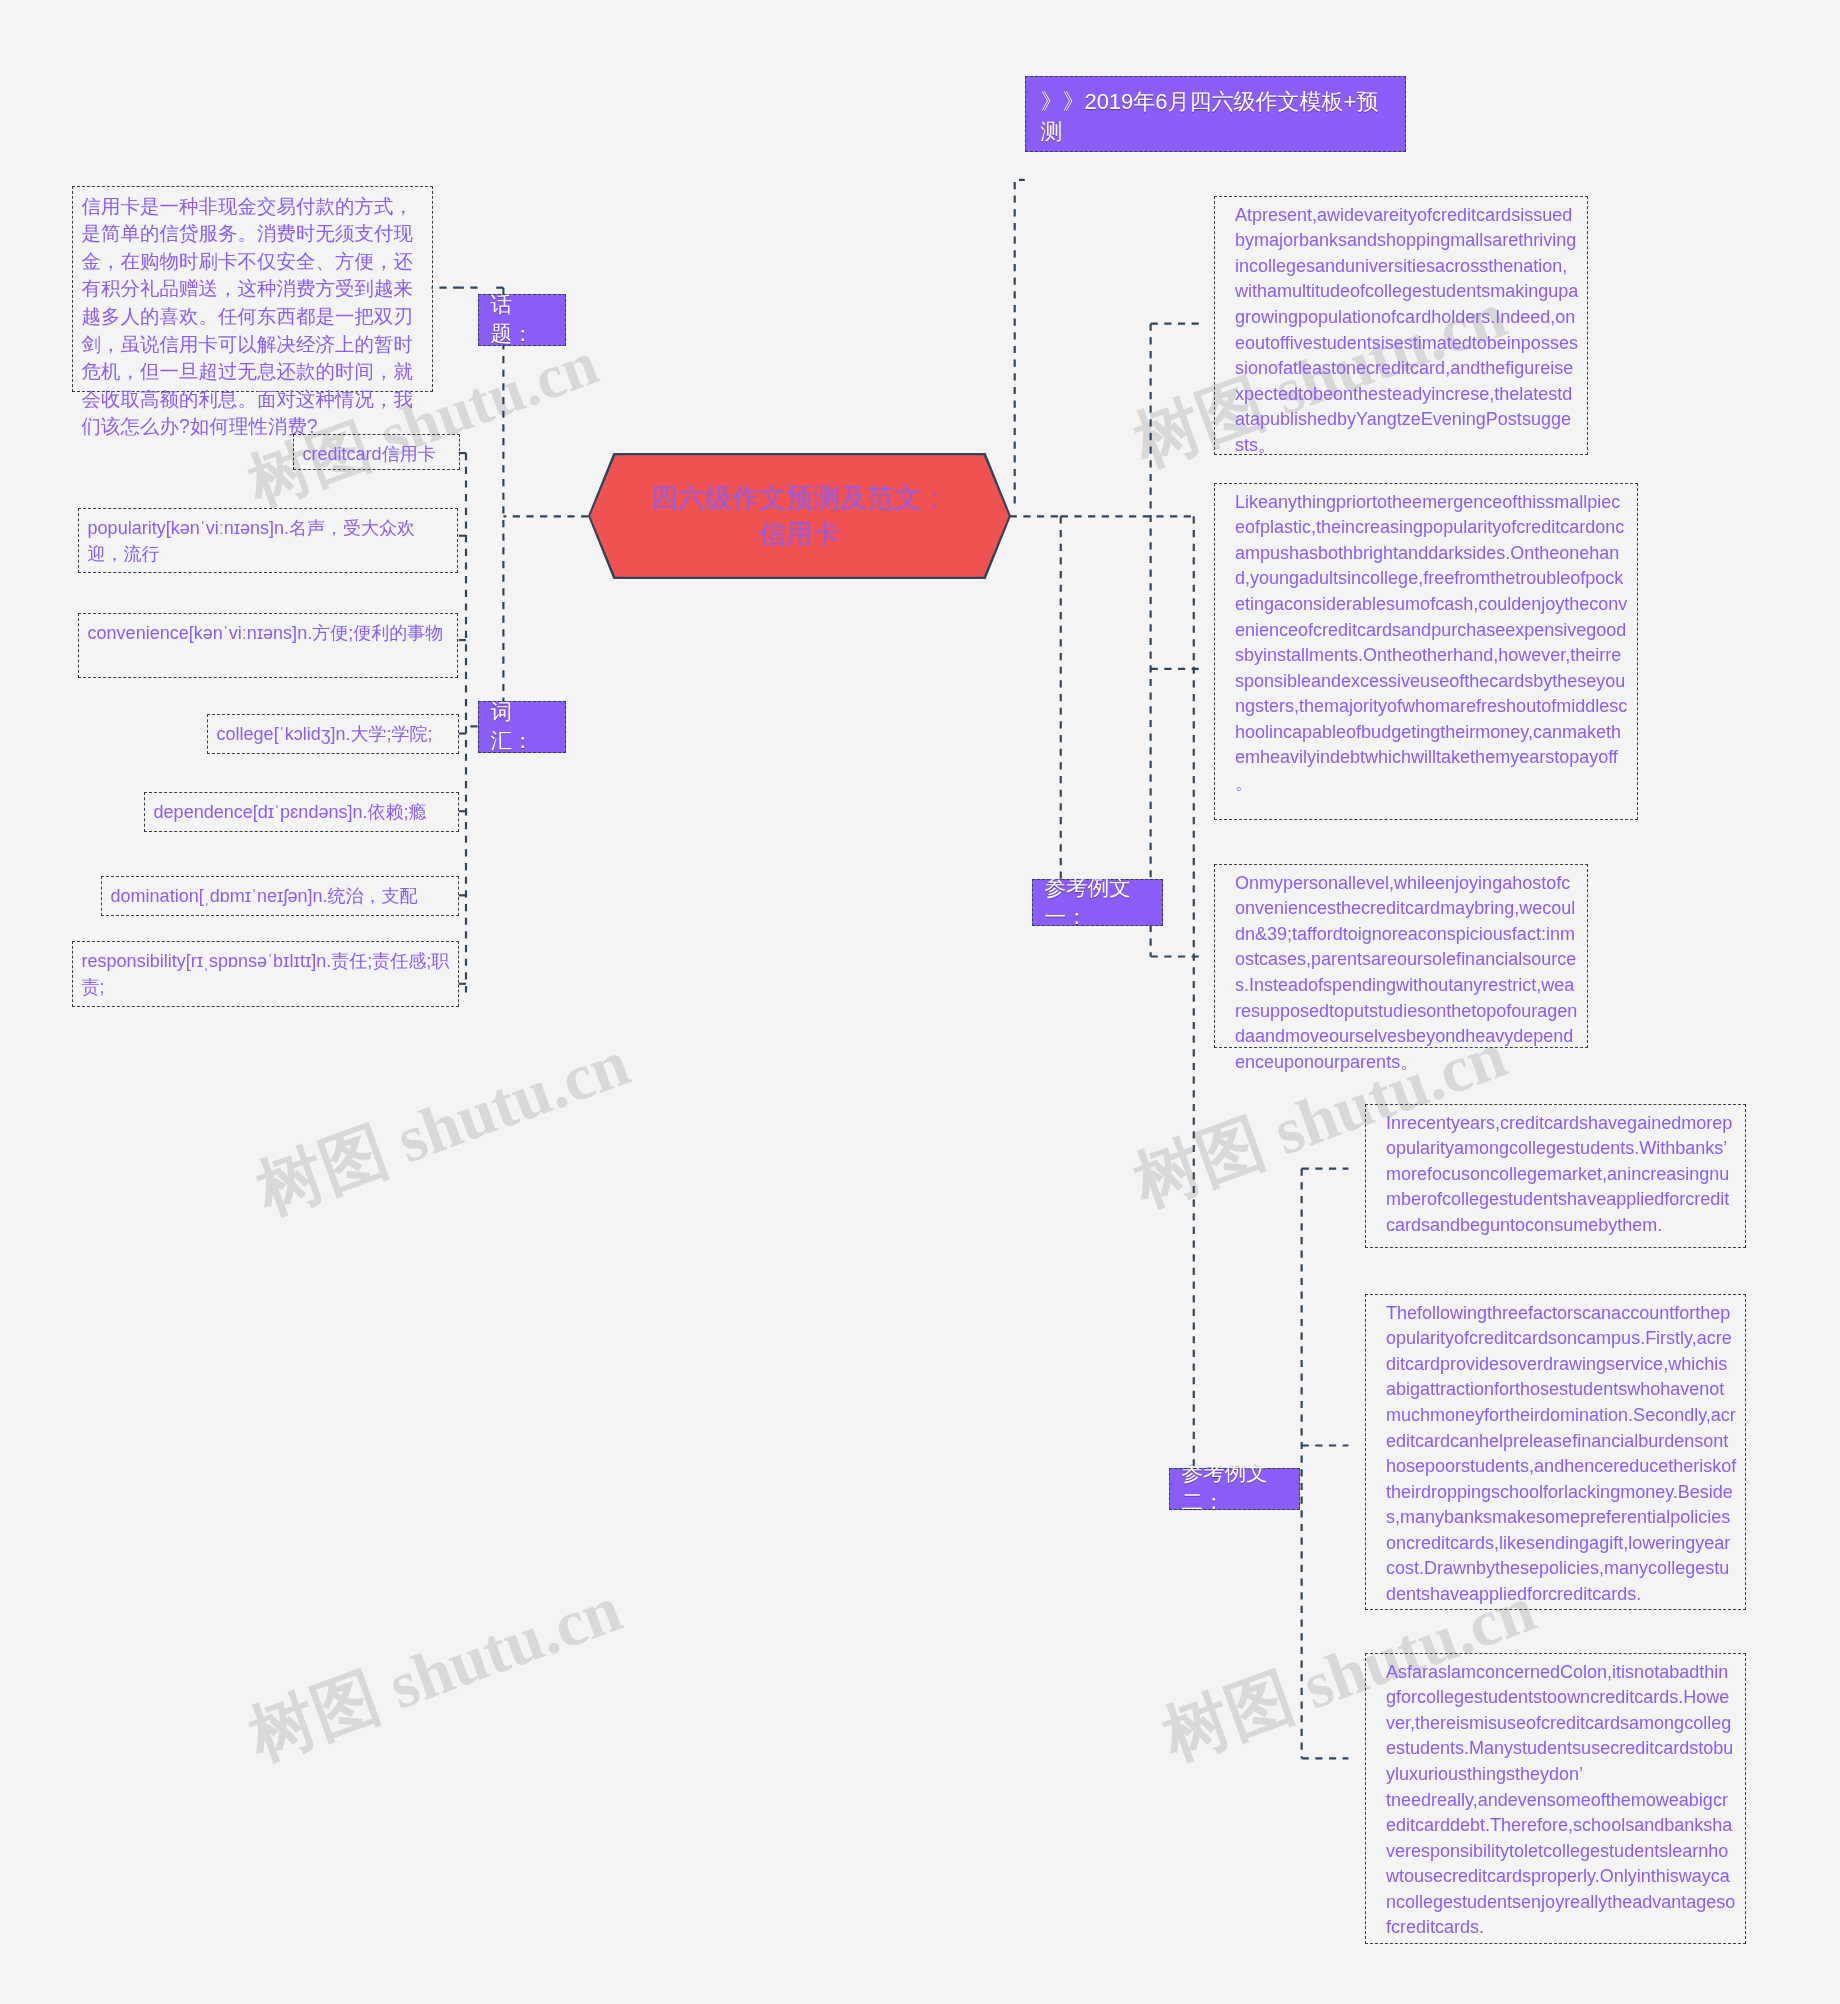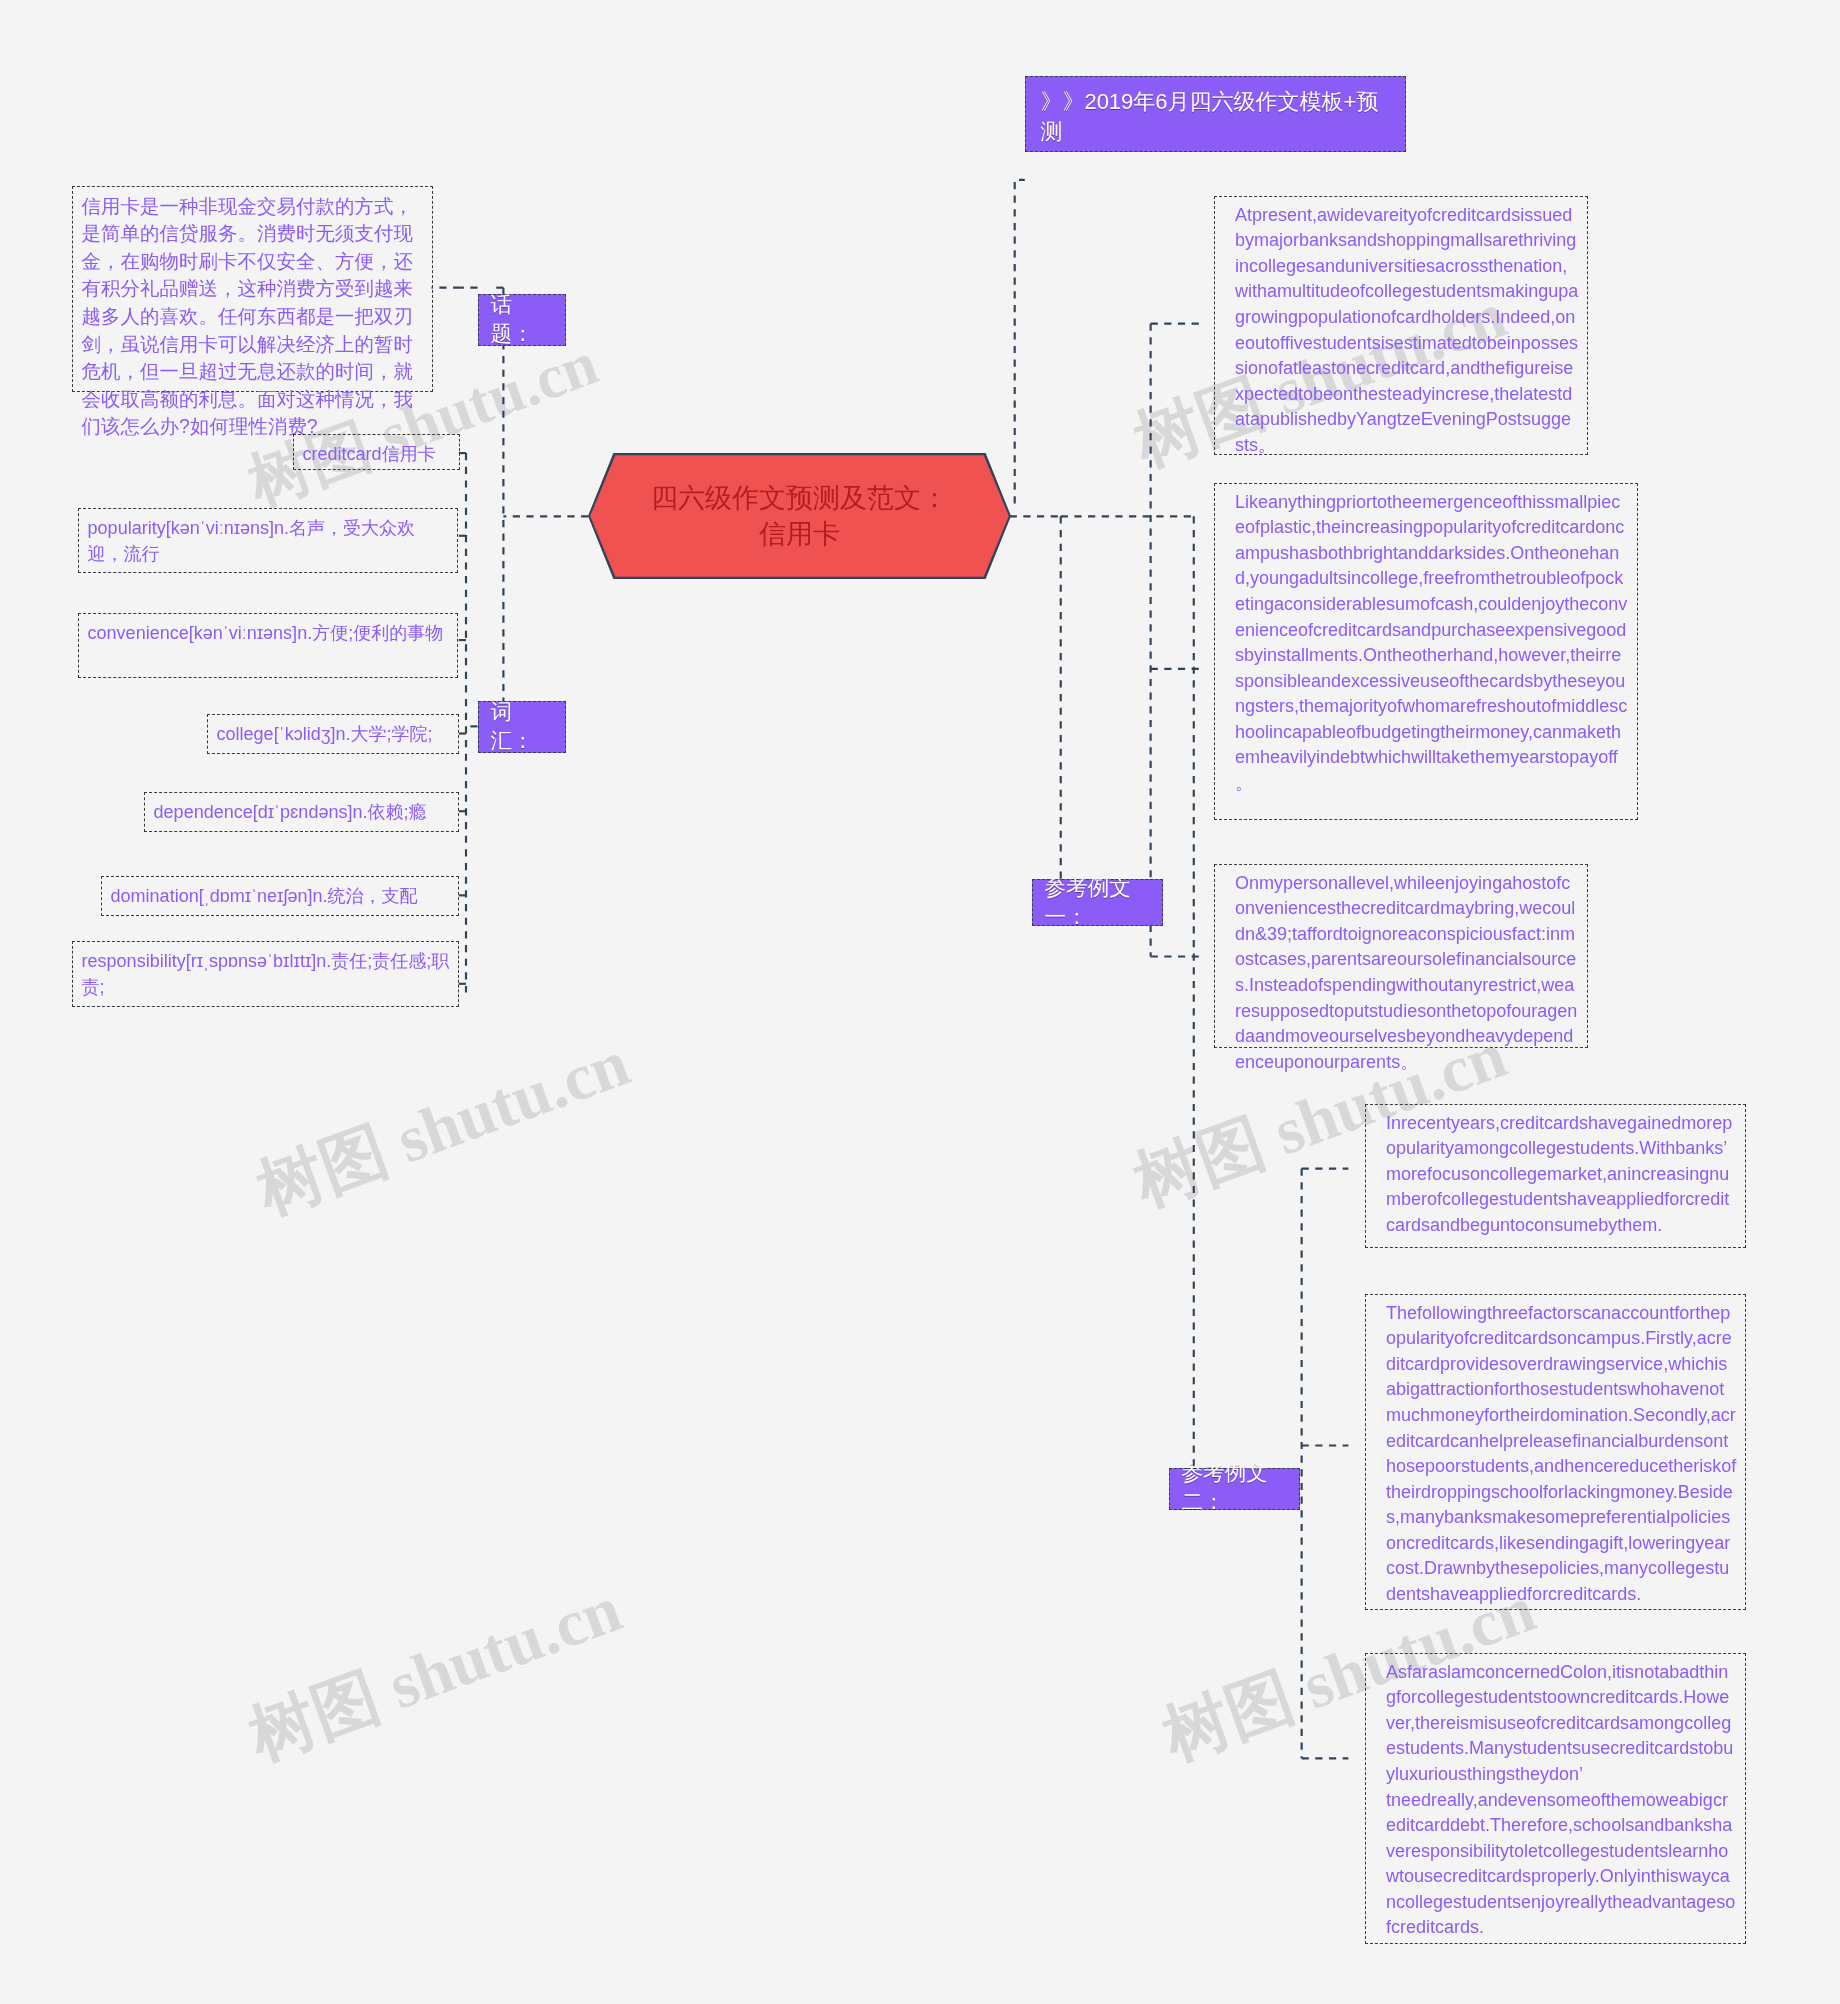--- a/index.html
+++ b/index.html
@@ -72,21 +72,21 @@
     clip-path: polygon(6% 0%, 94% 0%, 100% 50%, 94% 100%, 6% 100%, 0% 50%);
   }
   .hex-fill {
     position: absolute; inset: 2.2px;
     background: #f05252;
     clip-path: polygon(6% 0%, 94% 0%, 100% 50%, 94% 100%, 6% 100%, 0% 50%);
     display: flex; align-items: center; justify-content: center;
   }
   .hex-label {
     position: relative; z-index: 3;
-    color: #b91c1c;
+    color: #8b5cf6;
     font-size: 27px;
     line-height: 1.35;
     text-align: center;
     white-space: pre-line;
     width: 100%;
     display: flex; align-items: center; justify-content: center;
     height: 100%;
   }
 </style>
 </head>

